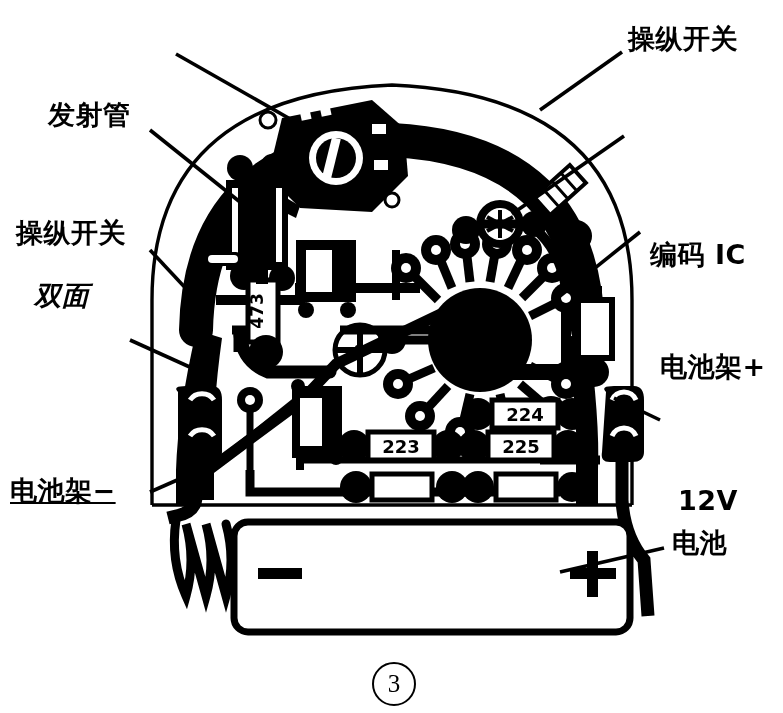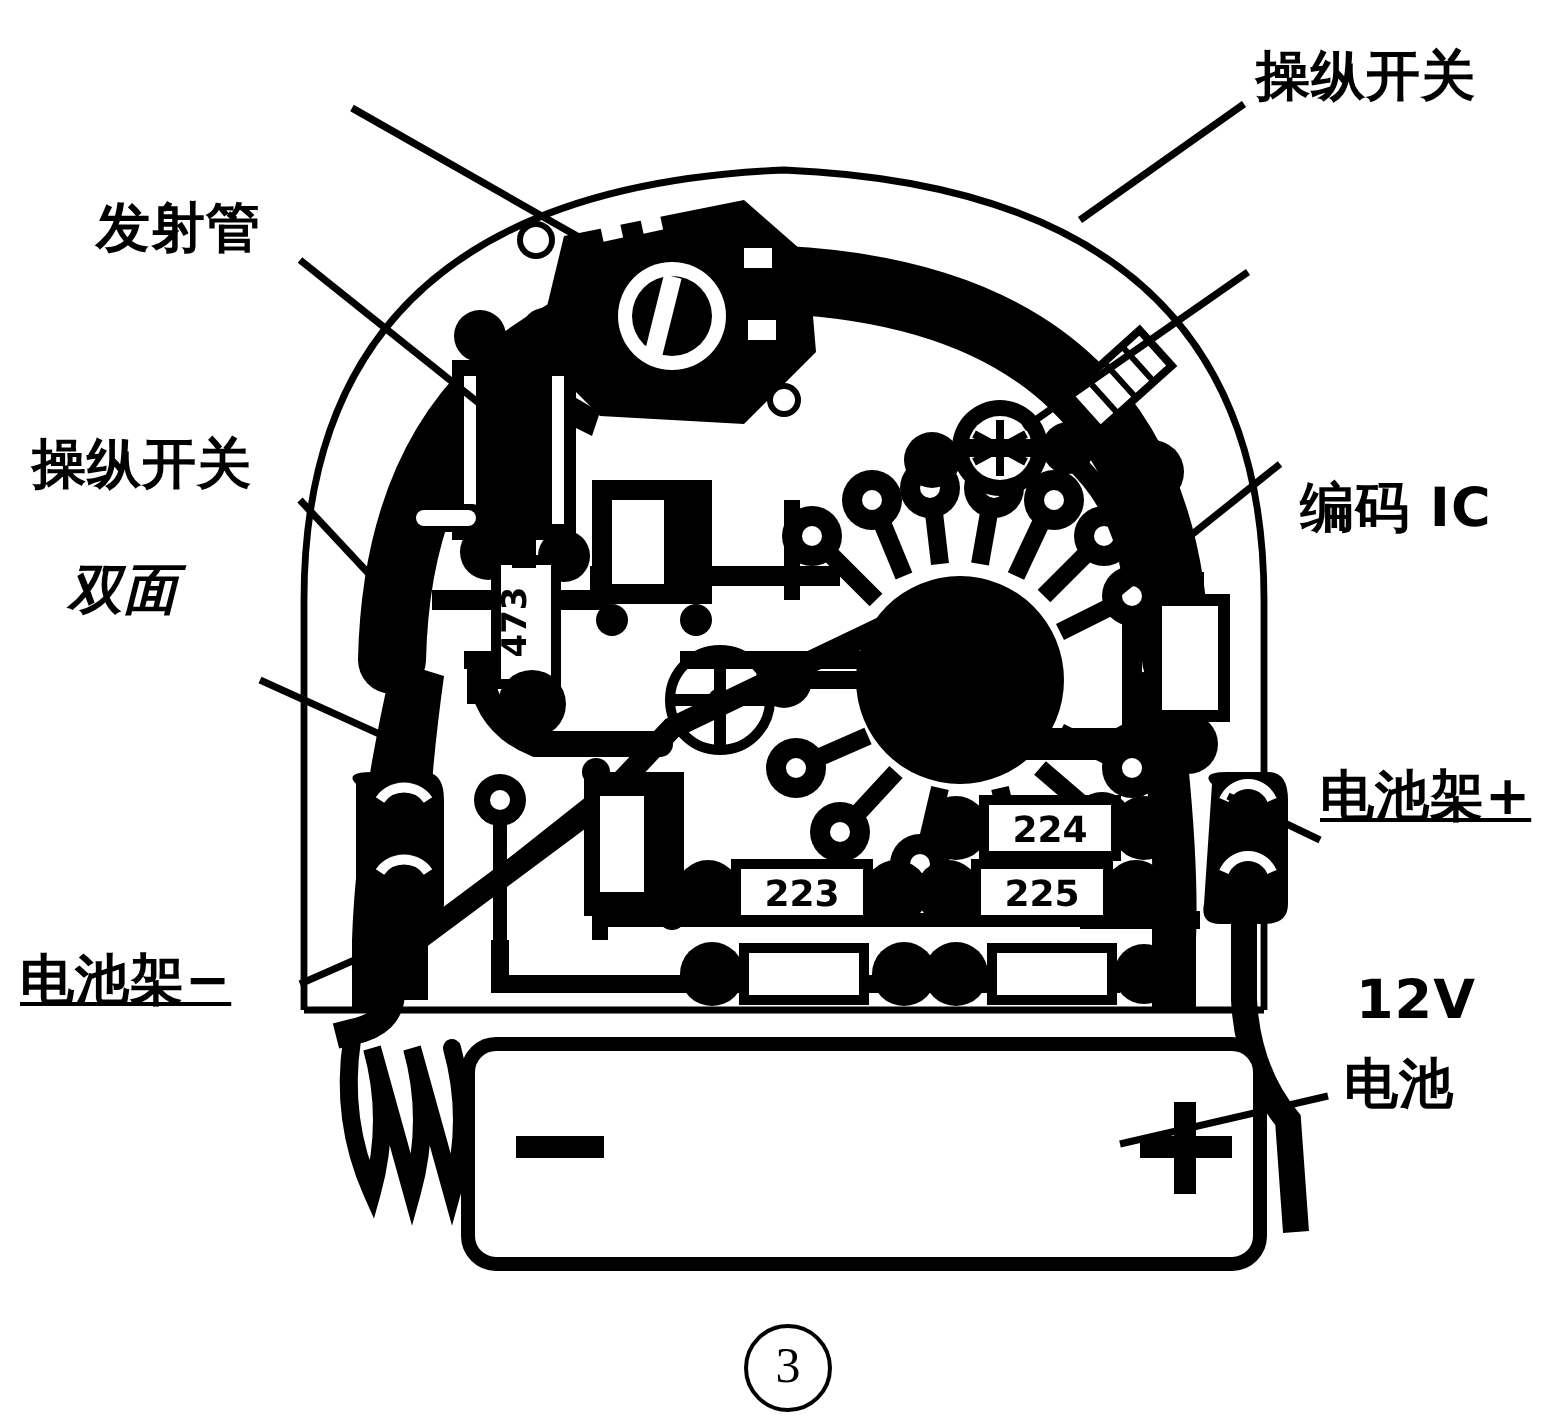--- a/index.html
+++ b/index.html
@@ -322,20 +322,20 @@
 
   <div class="lbl cn" style="left:34px;  top:281px;font-style:italic;">双面</div>
 
   <div class="lbl cn" style="left:10px;  top:476px;text-decoration:underline;">电池架−</div>
 
   <div class="lbl cn" style="left:628px; top:24px;">操纵开关</div>
 
 
   <div class="lbl cn" style="left:650px; top:220px;margin-top:20px;">编码 IC</div>
 
-  <div class="lbl cn" style="left:660px; top:384px;text-decoration:underline;">电池架+</div>
+  <div class="lbl cn" style="left:660px; top:352px;">电池架+</div>
 
   <div class="lbl cn" style="left:678px; top:486px;">12V</div>
   <div class="lbl cn" style="left:672px; top:528px;">电池</div>
 
   <div class="ring" style="left:372px; top:662px;">3</div>
 
 </div>
 
 </body></html>

